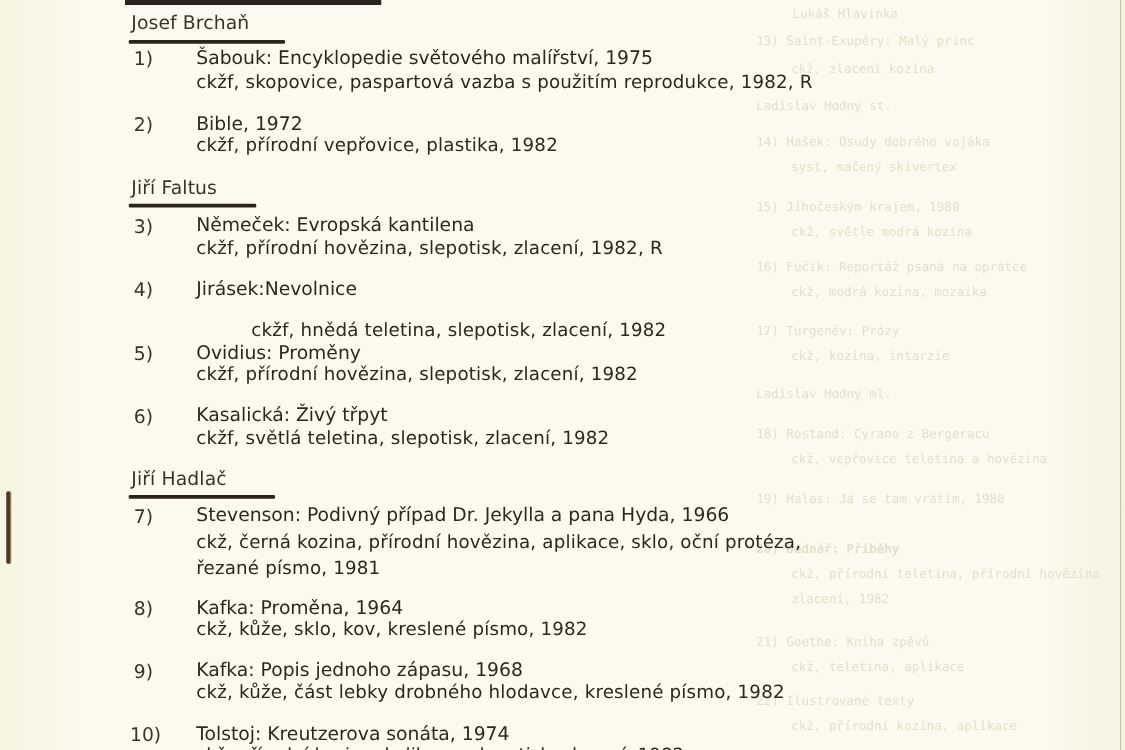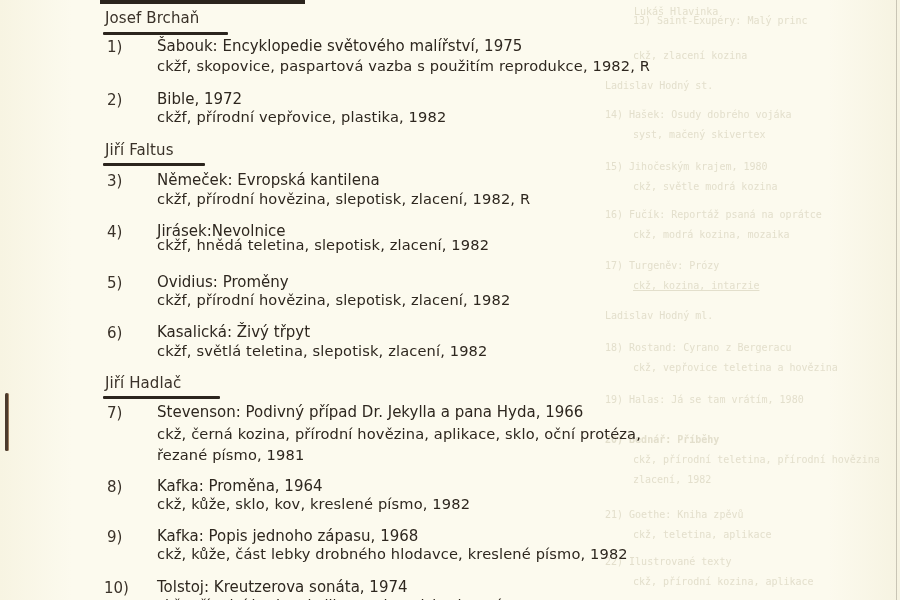--- a/index.html
+++ b/index.html
@@ -102,31 +102,31 @@
       white-space: nowrap;
     }
   </style>
 </head>
 <body>
 
 <div class="page">
 
   <div>
     <div class="ghost" style="left:634px;top:2px;">Lukáš Hlavinka</div>
-    <div class="ghost" style="left:605px;top:11px;margin-left:28px;">13) Saint-Exupéry: Malý princ</div>
+    <div class="ghost" style="left:605px;top:24px;">13) Saint-Exupéry: Malý princ</div>
     <div class="ghost" style="left:633px;top:46px;">ckž, zlacení kozina</div>
     <div class="ghost" style="left:605px;top:76px;">Ladislav Hodný st.</div>
     <div class="ghost" style="left:605px;top:105px;">14) Hašek: Osudy dobrého vojáka</div>
     <div class="ghost" style="left:633px;top:125px;">syst, mačený skivertex</div>
     <div class="ghost" style="left:605px;top:157px;">15) Jihočeským krajem, 1980</div>
     <div class="ghost" style="left:633px;top:177px;">ckž, světle modrá kozina</div>
     <div class="ghost" style="left:605px;top:205px;">16) Fučík: Reportáž psaná na oprátce</div>
     <div class="ghost" style="left:633px;top:225px;">ckž, modrá kozina, mozaika</div>
     <div class="ghost" style="left:605px;top:256px;">17) Turgeněv: Prózy</div>
-    <div class="ghost" style="left:633px;top:276px;text-decoration:underline;">ckž, kozina, intarzie</div>
+    <div class="ghost" style="left:633px;top:276px;">ckž, kozina, intarzie</div>
     <div class="ghost" style="left:605px;top:306px;">Ladislav Hodný ml.</div>
     <div class="ghost" style="left:605px;top:338px;">18) Rostand: Cyrano z Bergeracu</div>
     <div class="ghost" style="left:633px;top:358px;">ckž, vepřovice teletina a hovězina</div>
     <div class="ghost" style="left:605px;top:390px;">19) Halas: Já se tam vrátím, 1980</div>
     <div class="ghost" style="left:605px;top:430px;font-weight:bold;">20) Bednář: Příběhy</div>
     <div class="ghost" style="left:633px;top:450px;">ckž, přírodní teletina, přírodní hovězina</div>
     <div class="ghost" style="left:633px;top:470px;">zlacení, 1982</div>
     <div class="ghost" style="left:605px;top:505px;">21) Goethe: Kniha zpěvů</div>
     <div class="ghost" style="left:633px;top:525px;">ckž, teletina, aplikace</div>
     <div class="ghost" style="left:605px;top:552px;">22) Ilustrované texty</div>
@@ -160,21 +160,21 @@
 
     <div>
       <div class="item-num" style="top:172px;">3)</div>
       <div class="item-line title" style="top:171px;">Němeček: Evropská kantilena</div>
       <div class="item-line" style="top:190px;">ckžf, přírodní hovězina, slepotisk, zlacení, 1982, R</div>
     </div>
 
     <div>
       <div class="item-num" style="top:223px;">4)</div>
       <div class="item-line title" style="top:222px;">Jirásek:Nevolnice</div>
-      <div class="item-line" style="top:236px;">ckžf, hnědá teletina, slepotisk, zlacení, 1982</div>
+      <div class="item-line" style="top:256px;margin-left:44px;">ckžf, hnědá teletina, slepotisk, zlacení, 1982</div>
     </div>
 
     <div>
       <div class="item-num" style="top:274px;">5)</div>
       <div class="item-line title" style="top:273px;">Ovidius: Proměny</div>
       <div class="item-line" style="top:291px;">ckžf, přírodní hovězina, slepotisk, zlacení, 1982</div>
     </div>
 
     <div>
       <div class="item-num" style="top:324px;">6)</div>

